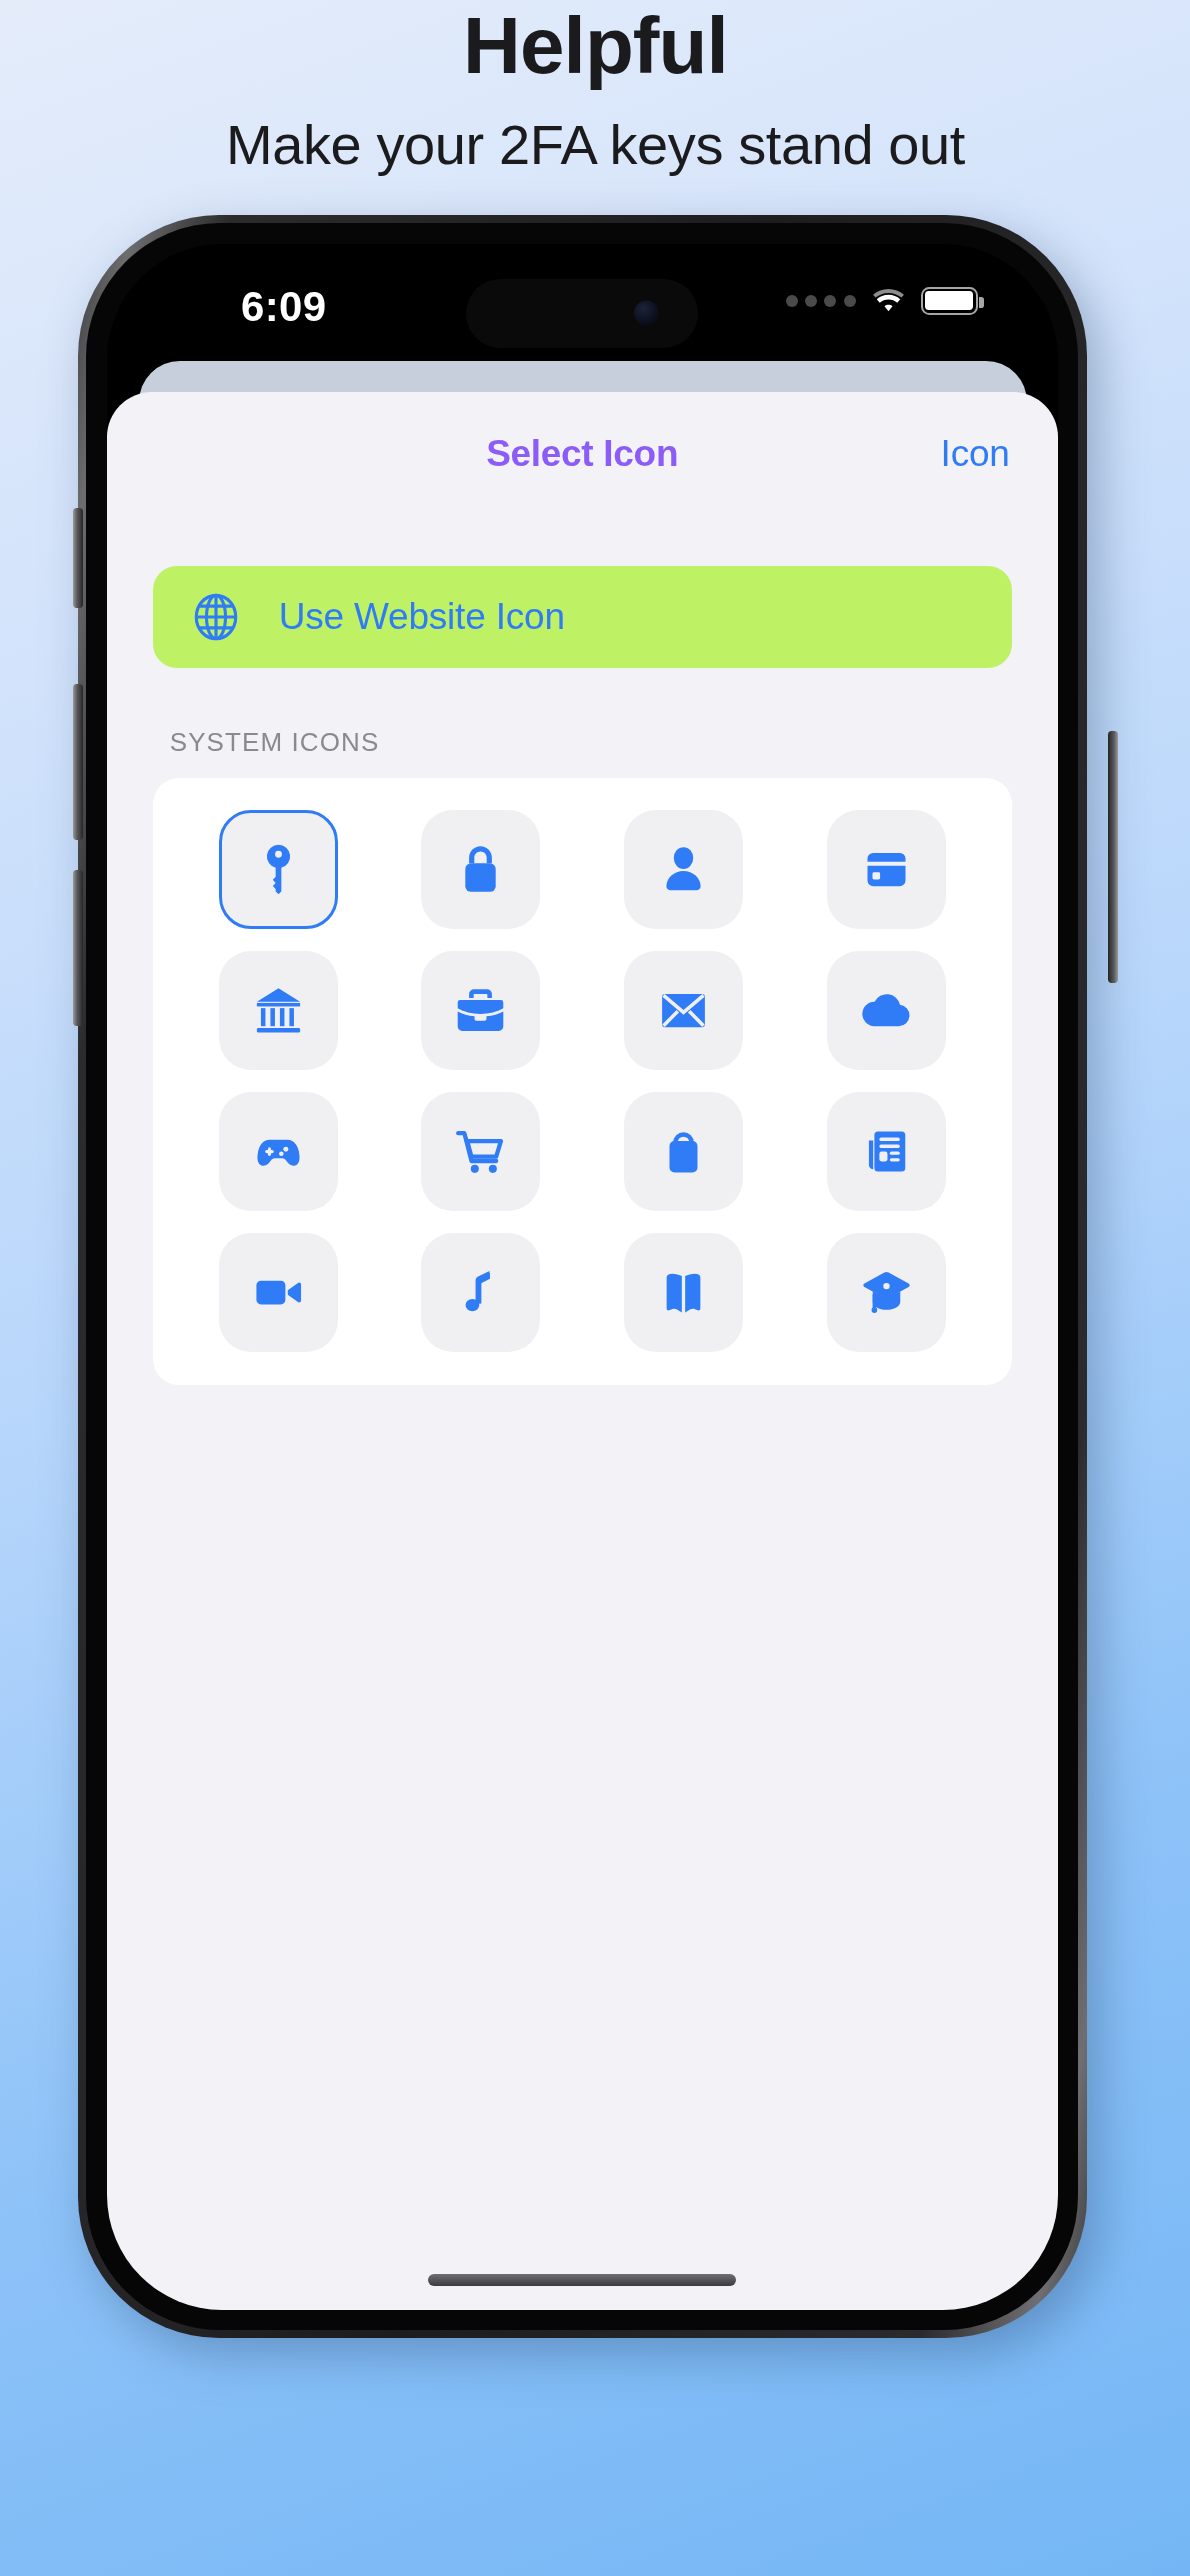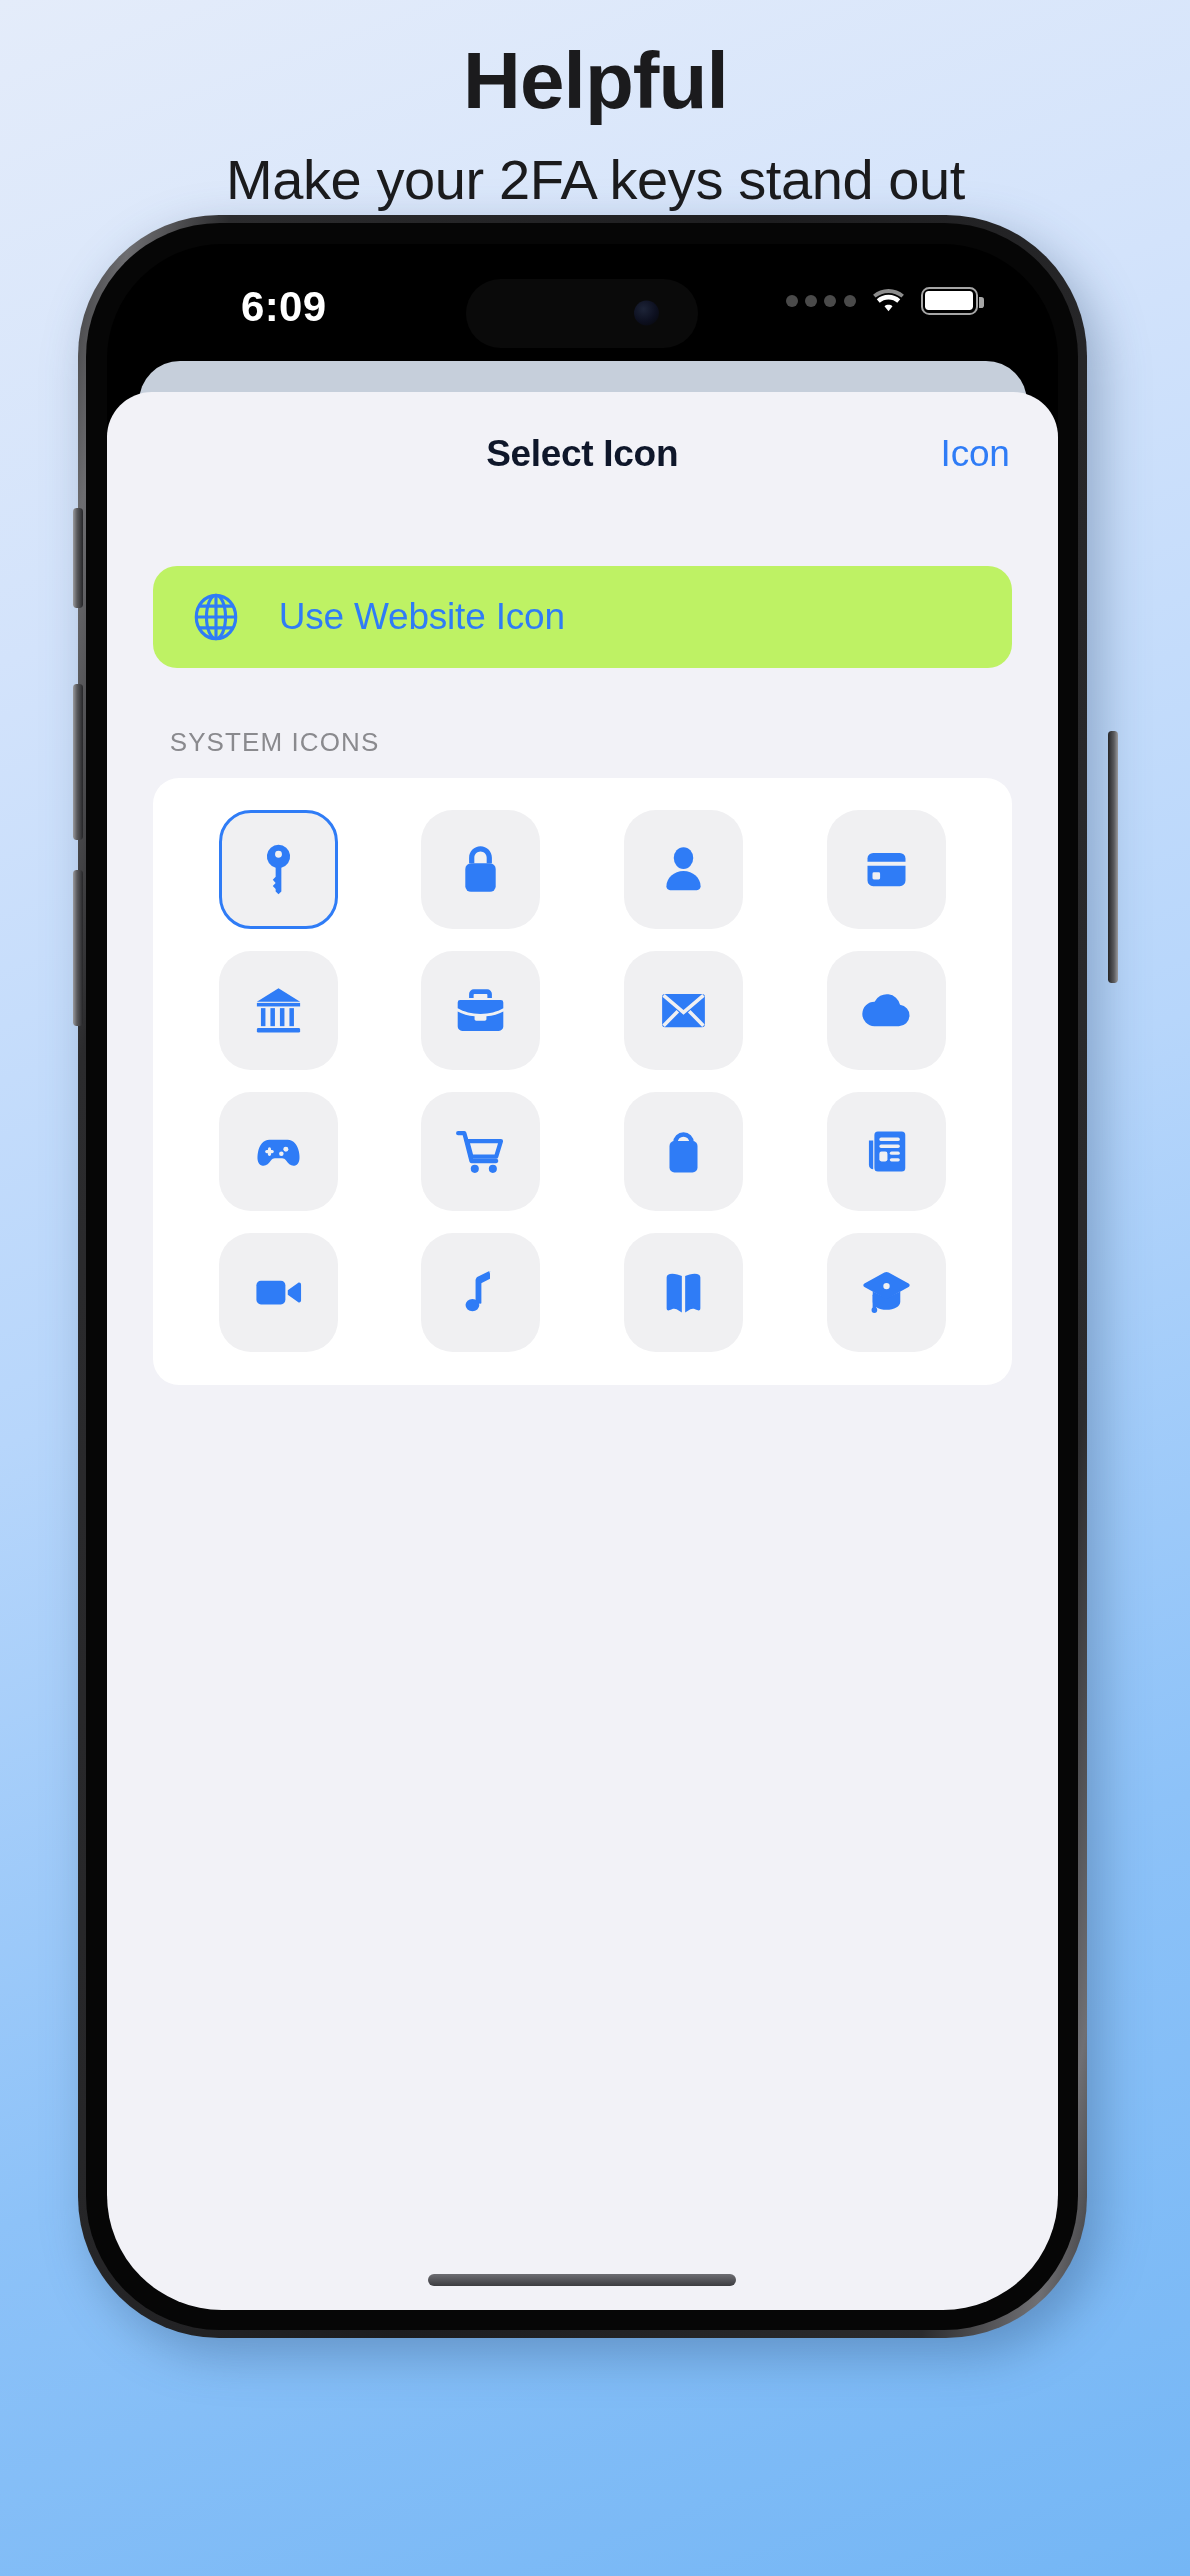--- a/index.html
+++ b/index.html
@@ -7,21 +7,21 @@
   body {
     font-family:"Liberation Sans", sans-serif;
     background:linear-gradient(160deg,#e4ecfa 0%,#d3e3fb 22%,#b7d6fb 48%,#8dc2f8 74%,#74b6f5 100%);
     position:relative;
   }
 
   
   .promo { position:absolute; top:0; left:0; width:1191px; text-align:center; }
   .promo-title {
     font-size:80px; font-weight:bold; color:#1b1b1d; letter-spacing:-0.9px;
-    margin-top:35px; line-height:1.15;
+    line-height:1.15;
   }
   .promo-sub {
     font-size:56px; font-weight:normal; color:#1b1b1d;
     margin-top:20.4px; letter-spacing:-0.4px;
   }
 
   
   .phone-wrap { position:absolute; left:78px; top:215px; width:1035px; height:2144px; }
 
   .phone-shadow {
@@ -92,21 +92,21 @@
   }
   .sheet {
     position:absolute; left:0; top:148px; width:951px; height:1918px;
     background:#f2f2f7; border-radius:45px 45px 0 0; overflow:hidden;
   }
 
   
   .sheet-nav { position:relative; height:113px; }
   .sheet-title {
     position:absolute; left:0; right:0; top:41px; text-align:center;
-    font-size:37px; font-weight:bold; color:#0f172a; letter-spacing:-0.3px;
+    font-size:37px; font-weight:bold; color:#8b5cf6; letter-spacing:-0.3px;
   }
   .sheet-done {
     position:absolute; right:48px; top:41px;
     font-size:37px; color:#2f7cf6; letter-spacing:-0.2px;
   }
 
   
   .web-row {
     margin:61px 46px 0 46px; height:102px; background:#bef264; border-radius:24px;
     display:flex; align-items:center; padding-left:37px; gap:37px;

